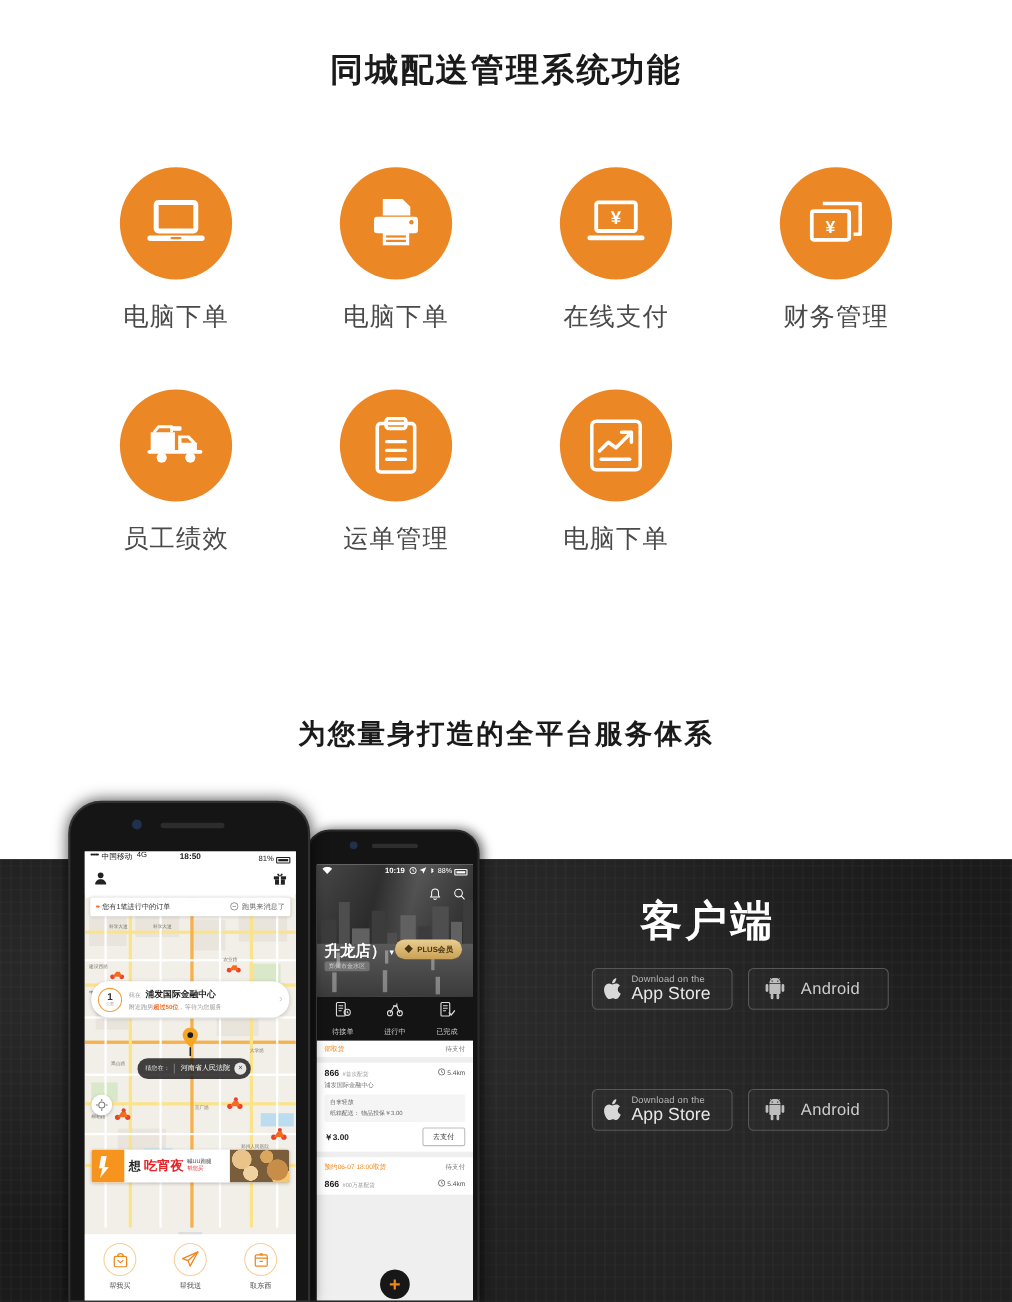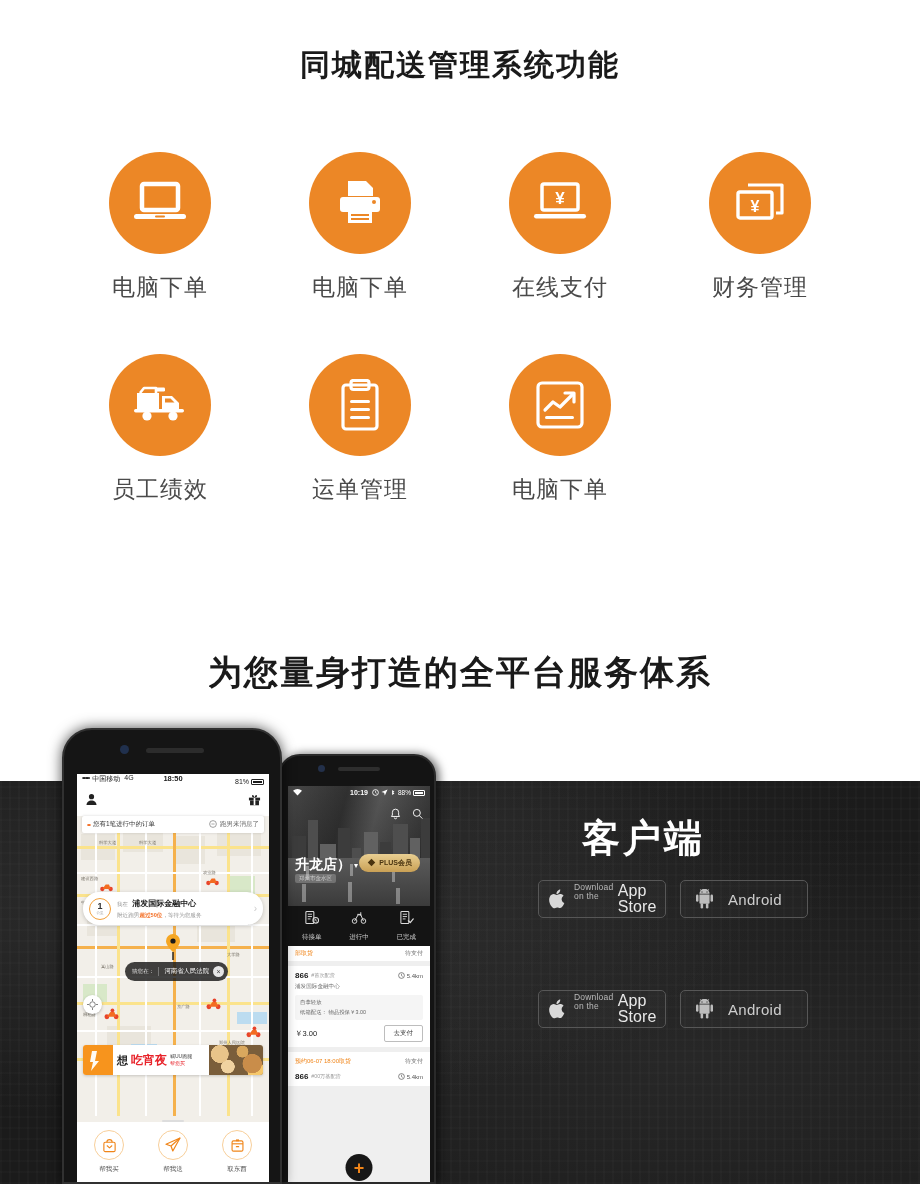--- a/index.html
+++ b/index.html
@@ -43,21 +43,21 @@
   .feature-circle svg { display:block; }
   .feature-label {
     margin-top: 22px;
     font-size: 23px;
     color: #4a4a4a;
     letter-spacing: 1px;
     line-height: 1;
   }
 
   
-  #title-2 { position:absolute; top:655px; left:0; width:920px; font-size:34px; }
+  #title-2 { position:absolute; top:655px; left:0; width:920px; font-size:25px; }
 
   
   .showcase {
     position:absolute; left:0; top:781px;
     width:920px; height:403px;
     background:
       radial-gradient(ellipse at 20% 30%, rgba(60,60,60,0.55) 0%, rgba(0,0,0,0) 55%),
       radial-gradient(ellipse at 75% 70%, rgba(52,52,52,0.5) 0%, rgba(0,0,0,0) 60%),
       radial-gradient(ellipse at 55% 10%, rgba(45,45,45,0.45) 0%, rgba(0,0,0,0) 50%),
       #1b1b1b;
@@ -86,21 +86,21 @@
   .store-btn {
     width:128px; height:38px;
     border:1px solid #575757;
     border-radius:5px;
     display:flex; align-items:center;
     background: rgba(255,255,255,0.02);
   }
   .store-btn.appstore { padding-left:10px; gap:8px; }
   .store-btn.android  { padding-left:14px; gap:14px; }
   .store-ico { flex:0 0 auto; display:flex; align-items:center; }
-  .store-txt { display:flex; flex-direction:row; line-height:1; }
+  .store-txt { display:flex; flex-direction:column; line-height:1; }
   .store-small { font-size:8.5px; color:#b9b9b9; letter-spacing:.2px; margin-bottom:2px; }
   .store-big   { font-size:16px; color:#e8e8e8; letter-spacing:.1px; }
   .store-single{ font-size:15px; color:#cdcdcd; letter-spacing:.3px; }
 
   
   .phone { position:absolute; }
 
   
   #phone-2 {
     left:278px; top:754px; width:158px; height:430px;
@@ -306,30 +306,30 @@
     font-size:7px; color:#4a3410; font-weight:bold;
   }
   .p2-tabs {
     position:absolute; left:0; right:0; top:120px; height:40px;
     background:#141414; display:flex; z-index:3;
   }
   .p2-tab { flex:1; display:flex; flex-direction:column; align-items:center; justify-content:center; gap:4px; }
   .p2-tab-label { font-size:6.5px; color:#cfcfcf; }
   .p2-list { position:absolute; left:0; right:0; top:160px; bottom:0; background:#efefef; }
   .p2-order { background:#fff; margin-bottom:5px; padding:5px 7px; }
-  .p2-o-top { display:flex; align-items:center; }
+  .p2-o-top { display:flex; align-items:flex-end; }
   .p2-o-title { font-size:8px; font-weight:bold; color:#1a1a1a; }
   .p2-o-tag { font-size:5.2px; color:#999; margin-left:3px; }
   .p2-o-right { margin-left:auto; font-size:6px; color:#555; display:flex; align-items:center; gap:2px;}
   .p2-o-addr { font-size:5.6px; color:#666; margin-top:3px; }
   .p2-o-grey { background:#f5f5f5; margin-top:4px; padding:4px 5px; border-radius:2px; }
   .p2-o-line { font-size:5.4px; color:#666; }
   .p2-o-line + .p2-o-line { margin-top:3px; }
   .p2-o-foot { display:flex; align-items:center; margin-top:5px; }
-  .p2-o-price { font-size:7.5px; color:#222; font-weight:normal; }
+  .p2-o-price { font-size:7.5px; color:#222; font-weight:bold; }
   .p2-o-btn {
     margin-left:auto; border:1px solid #bdbdbd; border-radius:2px;
     padding:3px 9px; font-size:6.5px; color:#333;
   }
   .p2-o-time { font-size:6px; color:#f08519; }
   .p2-o-state { margin-left:auto; font-size:6px; color:#777; }
   .p2-fab {
     position:absolute; left:50%; transform:translateX(-50%); bottom:5px;
     width:27px; height:27px; border-radius:50%; background:#171717;
     display:flex; align-items:center; justify-content:center; z-index:6;

